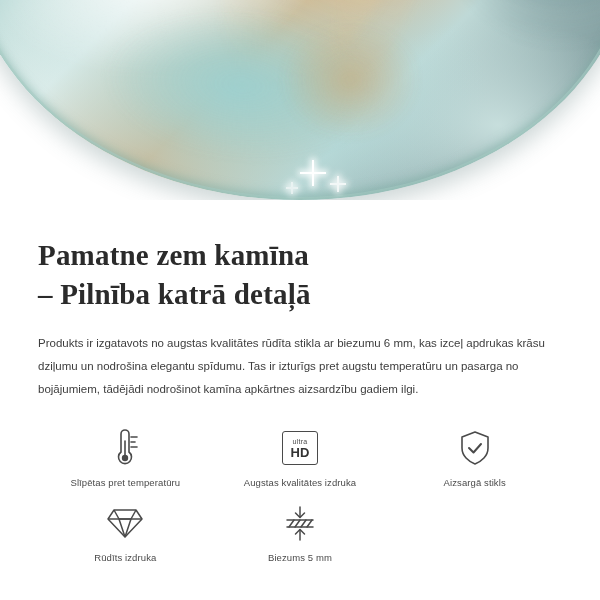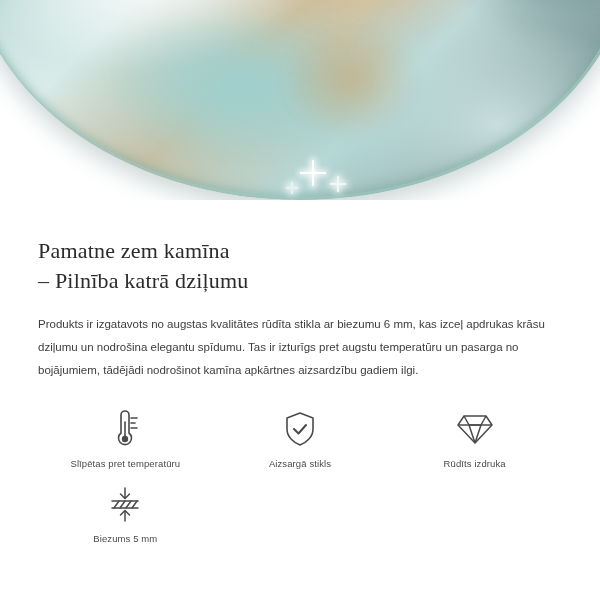--- a/index.html
+++ b/index.html
@@ -91,24 +91,24 @@
   .spark-c { left: 286px; top: 182px; width: 12px; height: 12px; opacity: 0.7; }
 
   
   .content {
     padding: 0 38px;
     box-sizing: border-box;
   }
   .headline {
     margin: 36px 0 12px 0;
     font-family: "Liberation Serif", serif;
-    font-size: 22px;
+    font-size: 29px;
     line-height: 1.35;
     color: #2b2b2b;
-    font-weight: 400;
+    font-weight: 700;
     letter-spacing: 0.2px;
   }
   .headline .line2 { display: block; }
 
   .body-text {
     margin: 18px 0 0 0;
     font-size: 11.5px;
     line-height: 2.0;
     color: #3d3d3d;
     max-width: 540px;
@@ -172,41 +172,50 @@
     </div>
     <div class="sparkle spark-a"></div>
     <div class="sparkle spark-b"></div>
     <div class="sparkle spark-c"></div>
   </div>
 
   <div class="content">
 
     <h1 class="headline">
       <span>Pamatne zem kamīna</span>
-      <span class="line2">– Pilnība katrā dziļumu</span>
+      <span class="line2">– Pilnība katrā detaļā</span>
     </h1>
 
     <p class="body-text">Produkts ir izgatavots no augstas kvalitātes rūdīta stikla ar biezumu 6 mm, kas izceļ apdrukas krāsu dziļumu un nodrošina elegantu spīdumu. Tas ir izturīgs pret augstu temperatūru un pasarga no bojājumiem, tādējādi nodrošinot kamīna apkārtnes aizsardzību gadiem ilgi.</p>
 
     <div class="features">
 
       <div class="feature">
         <div class="feature-icon">
           <svg width="34" height="40" viewBox="0 0 34 40" fill="none" stroke="#4a4a4a" stroke-width="1.6" stroke-linecap="round">
             <path d="M13 6a4 4 0 0 1 8 0v18a6.5 6.5 0 1 1-8 0V6z"></path>
             <line x1="17" y1="13" x2="17" y2="27"></line>
             <circle cx="17" cy="30" r="3.2" fill="#4a4a4a" stroke="none"></circle>
             <line x1="23" y1="9" x2="29" y2="9"></line>
             <line x1="23" y1="14" x2="27" y2="14"></line>
             <line x1="23" y1="19" x2="29" y2="19"></line>
           </svg>
         </div>
         <div class="feature-label">Slīpētas pret temperatūru</div>
       </div>
 
+      <div class="feature">
+        <div class="feature-icon">
+          <div class="hd-box">
+            <span class="ultra">ultra</span>
+            <span class="hd">HD</span>
+          </div>
+        </div>
+        <div class="feature-label">Augstas kvalitātes izdruka</div>
+      </div>
 
       <div class="feature">
         <div class="feature-icon">
           <svg width="34" height="40" viewBox="0 0 34 40" fill="none" stroke="#4a4a4a" stroke-width="1.6" stroke-linejoin="round">
             <path d="M17 4 L30 9 v11c0 8-6.5 13.5-13 16-6.5-2.5-13-8-13-16V9z"></path>
             <polyline points="11,20 15.5,24.5 23,16" stroke-width="2" stroke-linecap="round"></polyline>
           </svg>
         </div>
         <div class="feature-label">Aizsargā stikls</div>
       </div>

